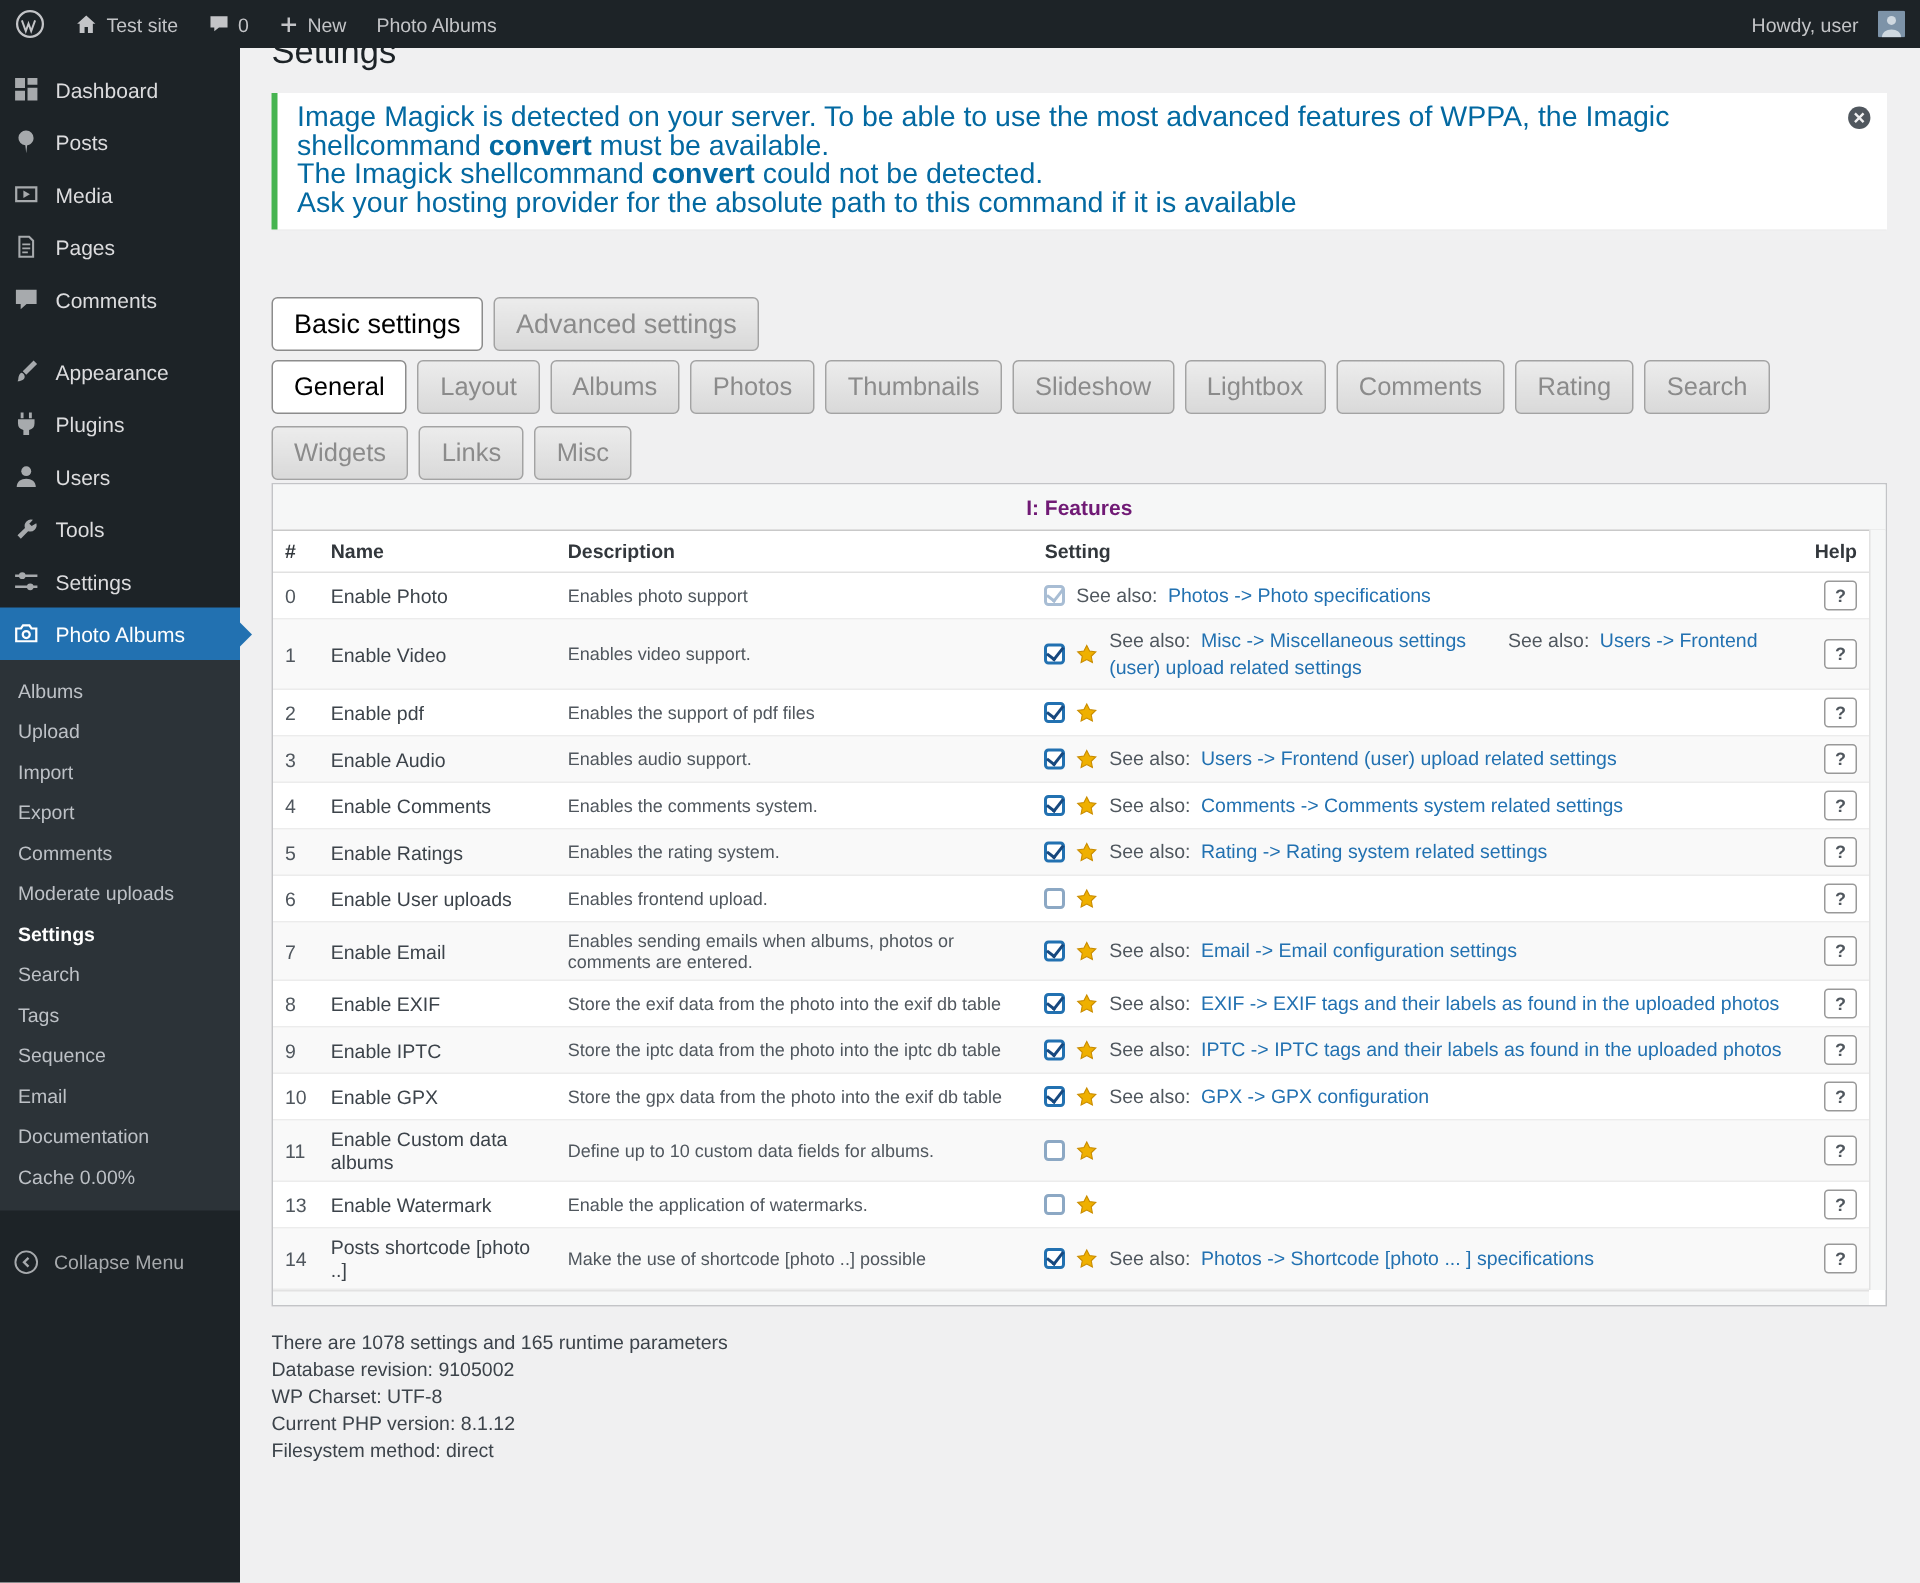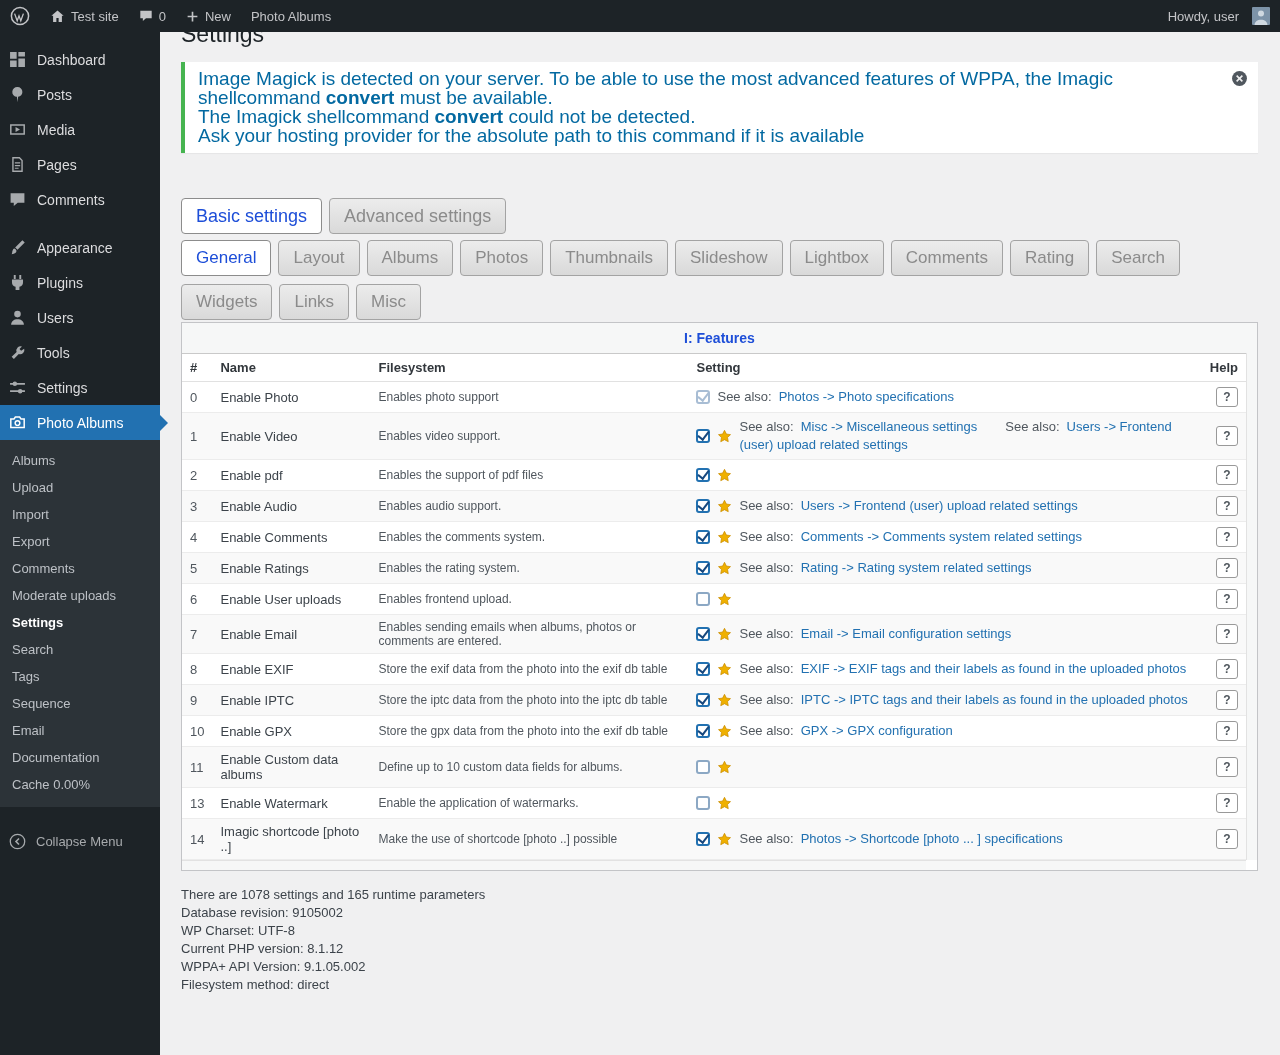--- a/index.html
+++ b/index.html
@@ -53,30 +53,30 @@
   .dismiss { position:absolute; top:8px; right:10px; cursor:pointer; }
 
   .tabs { display:flex; flex-wrap:wrap; gap:7px; }
   #main-tabs { margin-top:45px; }
   #sub-tabs { margin-top:6px; width:1016px; row-gap:8px; }
   .tab {
     font-family:inherit; font-size:18px; height:36px; padding:5px 14px;
     border:1px solid #a3a3a3; border-radius:4px;
     background:linear-gradient(#ececec,#d9d9d9); color:#8b8b8b; cursor:pointer; white-space:nowrap;
   }
-  .tab.active { background:#fff; color:#1d4ed8; border-color:#8c8c8c; }
+  .tab.active { background:#fff; color:#000000; border-color:#8c8c8c; }
   .subtabs .tab { font-size:17px; }
 
   
   .table-outer {
     margin-top:2px; background:#fff; border:1px solid #c3c4c7; position:relative;
     padding-right:11px; padding-bottom:10px;
   }
   .table-title {
-    text-align:center; font-weight:bold; font-size:14px; color:#1d4ed8;
+    text-align:center; font-weight:bold; font-size:14px; color:#701a75;
     background:#f6f7f7; border-bottom:1px solid #c9c9c9; padding:7px; margin-right:-11px;
   }
   table { width:100%; border-collapse:collapse; font-size:13px; }
   th { text-align:left; font-weight:bold; padding:6px 8px; border-bottom:1px solid #e1e1e1; color:#32373c; }
   th.col-4 { text-align:right; }
   td { padding:5px 8px; vertical-align:middle; color:#50575e; border-bottom:1px solid #ececec; }
   tbody tr:nth-child(even) { background:#f9f9f9; }
   .col-0 { width:26px; }
   .col-1 { width:158px; }
   td.col-1 { color:#3c434a; }
@@ -324,21 +324,21 @@
       <button class="tab">Misc</button>
     </div>
 
   <div class="table-outer">
     <div class="table-title">I: Features</div>
     <table>
       <thead>
           <tr id="thead-row">
             <th class="col-0">#</th>
             <th class="col-1">Name</th>
-            <th class="col-2">Filesystem</th>
+            <th class="col-2">Description</th>
             <th class="col-3">Setting</th>
             <th class="col-4">Help</th>
           </tr>
         </thead>
       <tbody id="tbody">
           <tr>
             <td class="col-0">0</td>
             <td class="col-1">Enable Photo</td>
             <td class="col-2">Enables photo support</td>
             <td class="col-3">
@@ -548,21 +548,21 @@
                     <path fill="#efb000" stroke="#c98c00" stroke-width="0.8" d="M8 1.4l2 4 4.4.6-3.2 3.1.8 4.4L8 11.4l-4 2.1.8-4.4L1.6 6l4.4-.6z"></path>
                   </svg>
                 </span>
                 <span class="see-wrap"></span>
               </div>
             </td>
             <td class="col-4"><button class="help-btn">?</button></td>
           </tr>
           <tr>
             <td class="col-0">14</td>
-            <td class="col-1">Imagic shortcode [photo ..]</td>
+            <td class="col-1">Posts shortcode [photo ..]</td>
             <td class="col-2">Make the use of shortcode [photo ..] possible</td>
             <td class="col-3">
               <div class="setting-wrap">
                 <span class="cb checked"></span>
                 <span class="star-icon">
                   <svg viewBox="0 0 16 16" width="15" height="15">
                     <path fill="#efb000" stroke="#c98c00" stroke-width="0.8" d="M8 1.4l2 4 4.4.6-3.2 3.1.8 4.4L8 11.4l-4 2.1.8-4.4L1.6 6l4.4-.6z"></path>
                   </svg>
                 </span>
                 <span class="see-wrap"><span class="see-label">See also:</span><a class="see-link">Photos -&gt; Shortcode [photo ... ] specifications</a></span>
@@ -574,17 +574,16 @@
     </table>
     <div class="vtrack"></div>
     <div class="htrack"></div>
   </div>
 
   <div id="info-lines" class="info">
       <div>There are 1078 settings and 165 runtime parameters</div>
       <div>Database revision: 9105002</div>
       <div>WP Charset: UTF-8</div>
       <div>Current PHP version: 8.1.12</div>
-      <div>WPPA+ API Version: 9.1.05.002</div>
       <div>Filesystem method: direct</div>
     </div>
 
 </div>
 
 </body></html>

